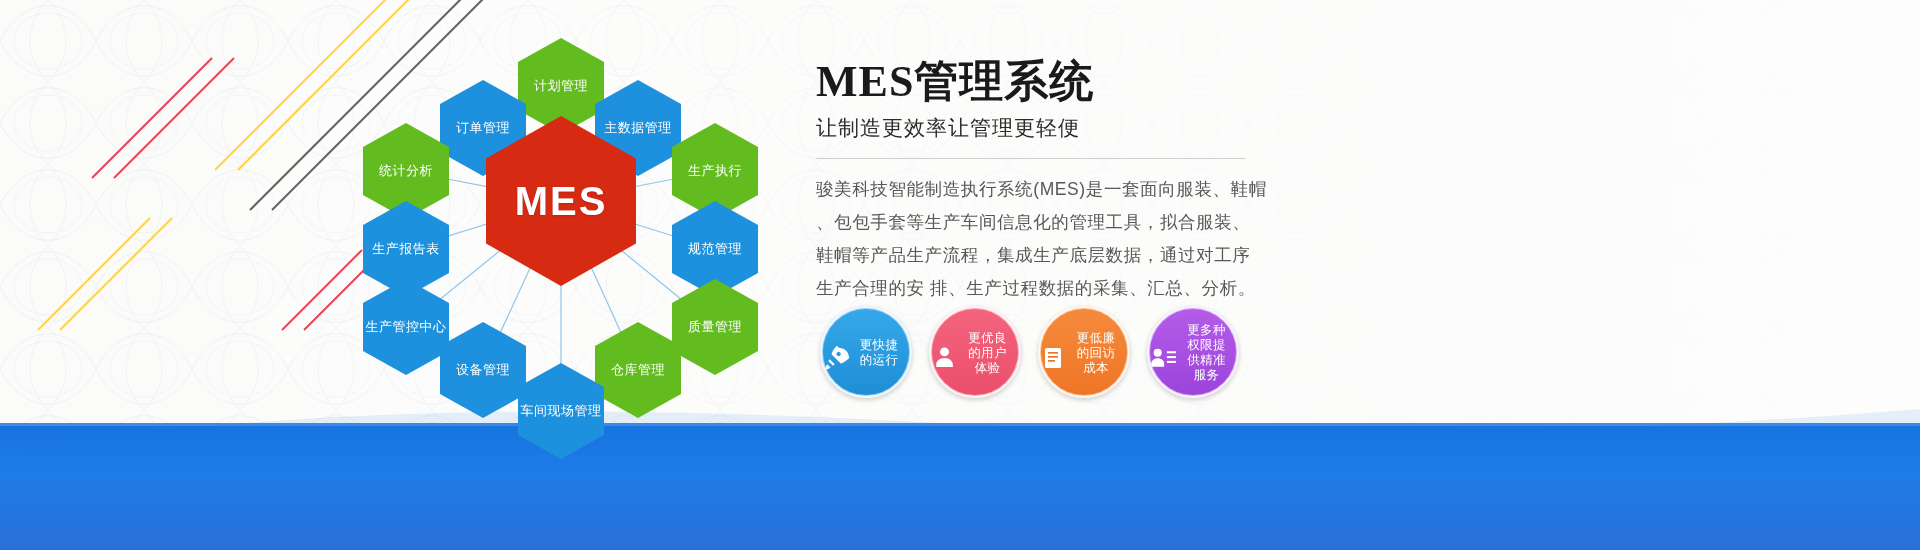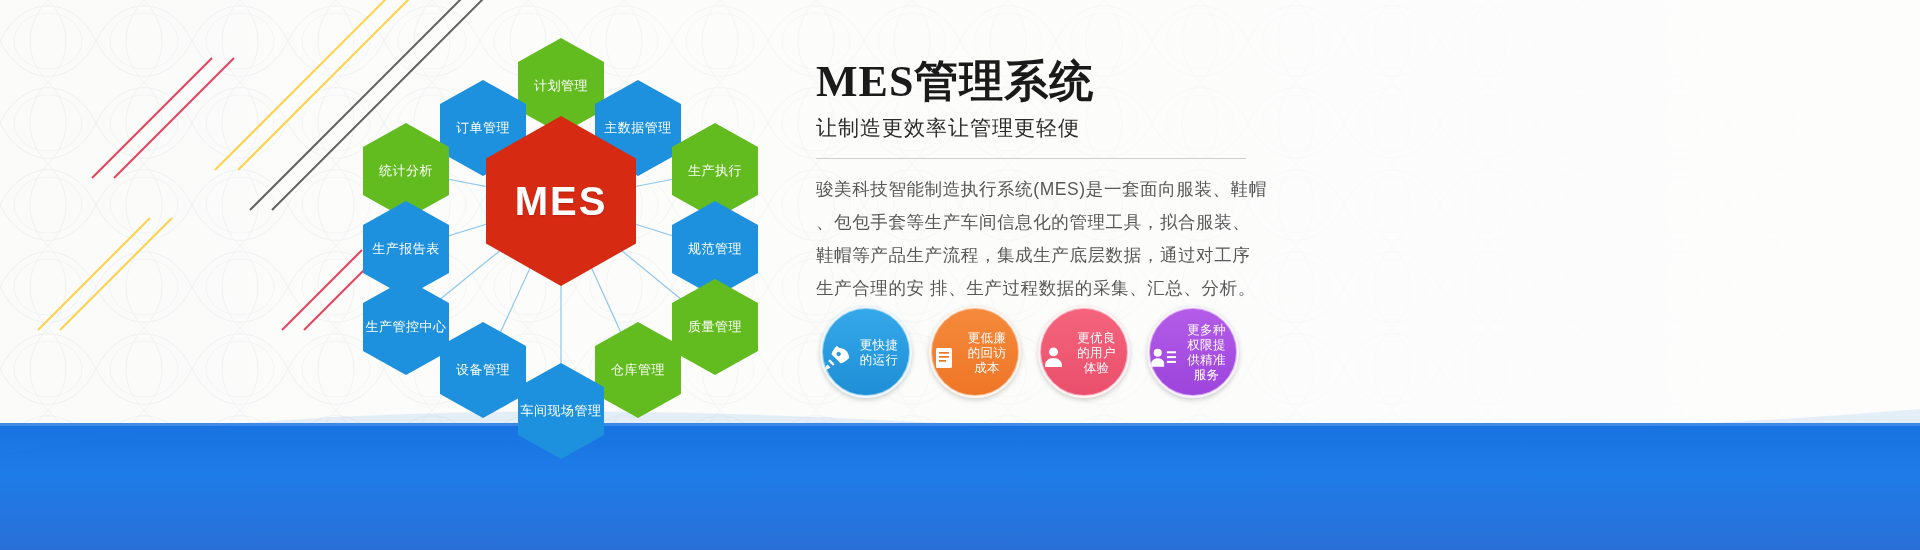--- a/index.html
+++ b/index.html
@@ -207,43 +207,43 @@
   <div id="badges">
       <div class="badge b-blue">
         <div class="ring"></div>
         <div class="bi">
           <svg width="26" height="26" viewBox="0 0 24 24">
             <path fill="#ffffff" d="M14.7 2.6c3 .4 5.3 1.4 6.7 2.8 1.4 1.4 2.4 3.7 2.8 6.7-2.6 2.6-5.2 4.2-7.8 5l-2.3-2.3-4-4-2.3-2.3c.8-2.6 2.4-5.2 5-7.8zM15.8 9.6a1.9 1.9 0 1 0-2.7-2.7 1.9 1.9 0 0 0 2.7 2.7zM6.3 13.2l4.5 4.5-1.5 1.5-4.5-4.5zM3.2 17.1l3.7 3.7c-1.2 1.2-3 1.9-5 2.1.2-2 .9-3.8 2.1-5.1z"></path>
           </svg>
         </div>
         <div class="bl">更快捷的运行</div>
       </div>
+      <div class="badge b-pink">
+        <div class="ring"></div>
+        <div class="bi">
+          <svg width="25" height="25" viewBox="0 0 24 24">
+            <circle cx="12" cy="6.6" r="4.3" fill="#ffffff"></circle>
+            <path fill="#ffffff" d="M12 12.4c-4.4 0-8 2.8-8 6.3V21h16v-2.3c0-3.5-3.6-6.3-8-6.3z"></path>
+          </svg>
+        </div>
+        <div class="bl">更优良的用户体验</div>
+      </div>
       <div class="badge b-orange">
         <div class="ring"></div>
         <div class="bi">
           <svg width="24" height="24" viewBox="0 0 24 24">
             <rect x="4" y="2" width="16" height="20" rx="1.6" fill="#ffffff"></rect>
             <g fill="#ef7526">
               <rect x="7" y="6" width="10" height="1.7"></rect>
               <rect x="7" y="10" width="10" height="1.7"></rect>
               <rect x="7" y="14" width="7" height="1.7"></rect>
             </g>
           </svg>
         </div>
         <div class="bl">更低廉的回访成本</div>
-      </div>
-      <div class="badge b-pink">
-        <div class="ring"></div>
-        <div class="bi">
-          <svg width="25" height="25" viewBox="0 0 24 24">
-            <circle cx="12" cy="6.6" r="4.3" fill="#ffffff"></circle>
-            <path fill="#ffffff" d="M12 12.4c-4.4 0-8 2.8-8 6.3V21h16v-2.3c0-3.5-3.6-6.3-8-6.3z"></path>
-          </svg>
-        </div>
-        <div class="bl">更优良的用户体验</div>
       </div>
       <div class="badge b-purple">
         <div class="ring"></div>
         <div class="bi">
           <svg width="27" height="24" viewBox="0 0 28 24">
             <circle cx="8" cy="6.5" r="4.2" fill="#ffffff"></circle>
             <path fill="#ffffff" d="M8 12.2c-3.6 0-6.6 2.3-6.6 5.2V21H14.6v-3.6c0-2.9-3-5.2-6.6-5.2z"></path>
             <g fill="#ffffff">
               <rect x="17.5" y="5" width="9.5" height="2.1"></rect>
               <rect x="17.5" y="10" width="9.5" height="2.1"></rect>

